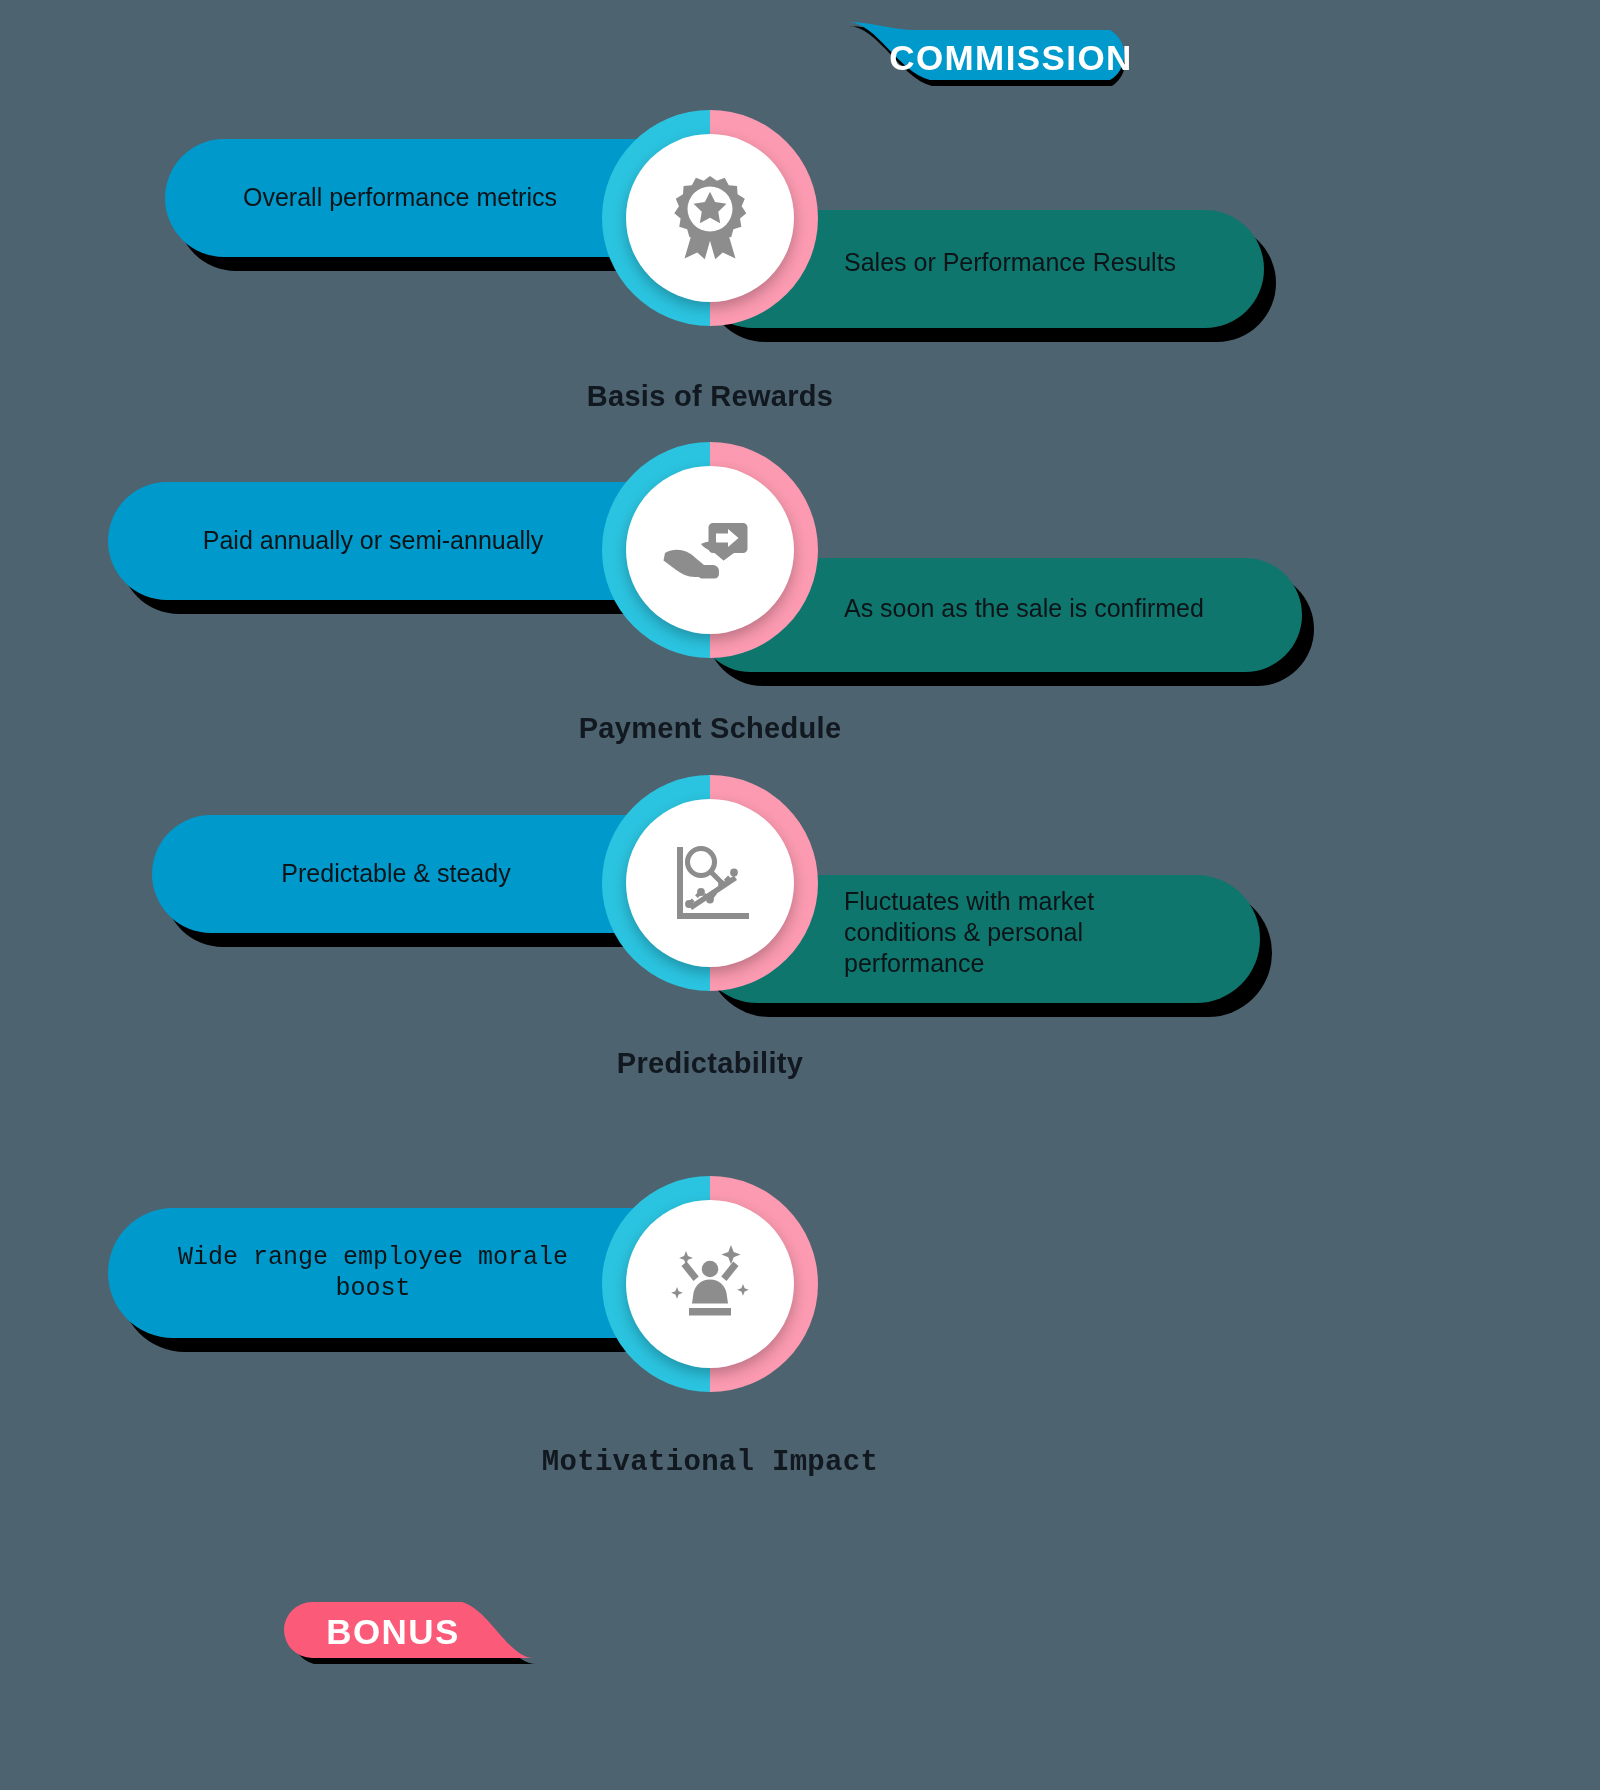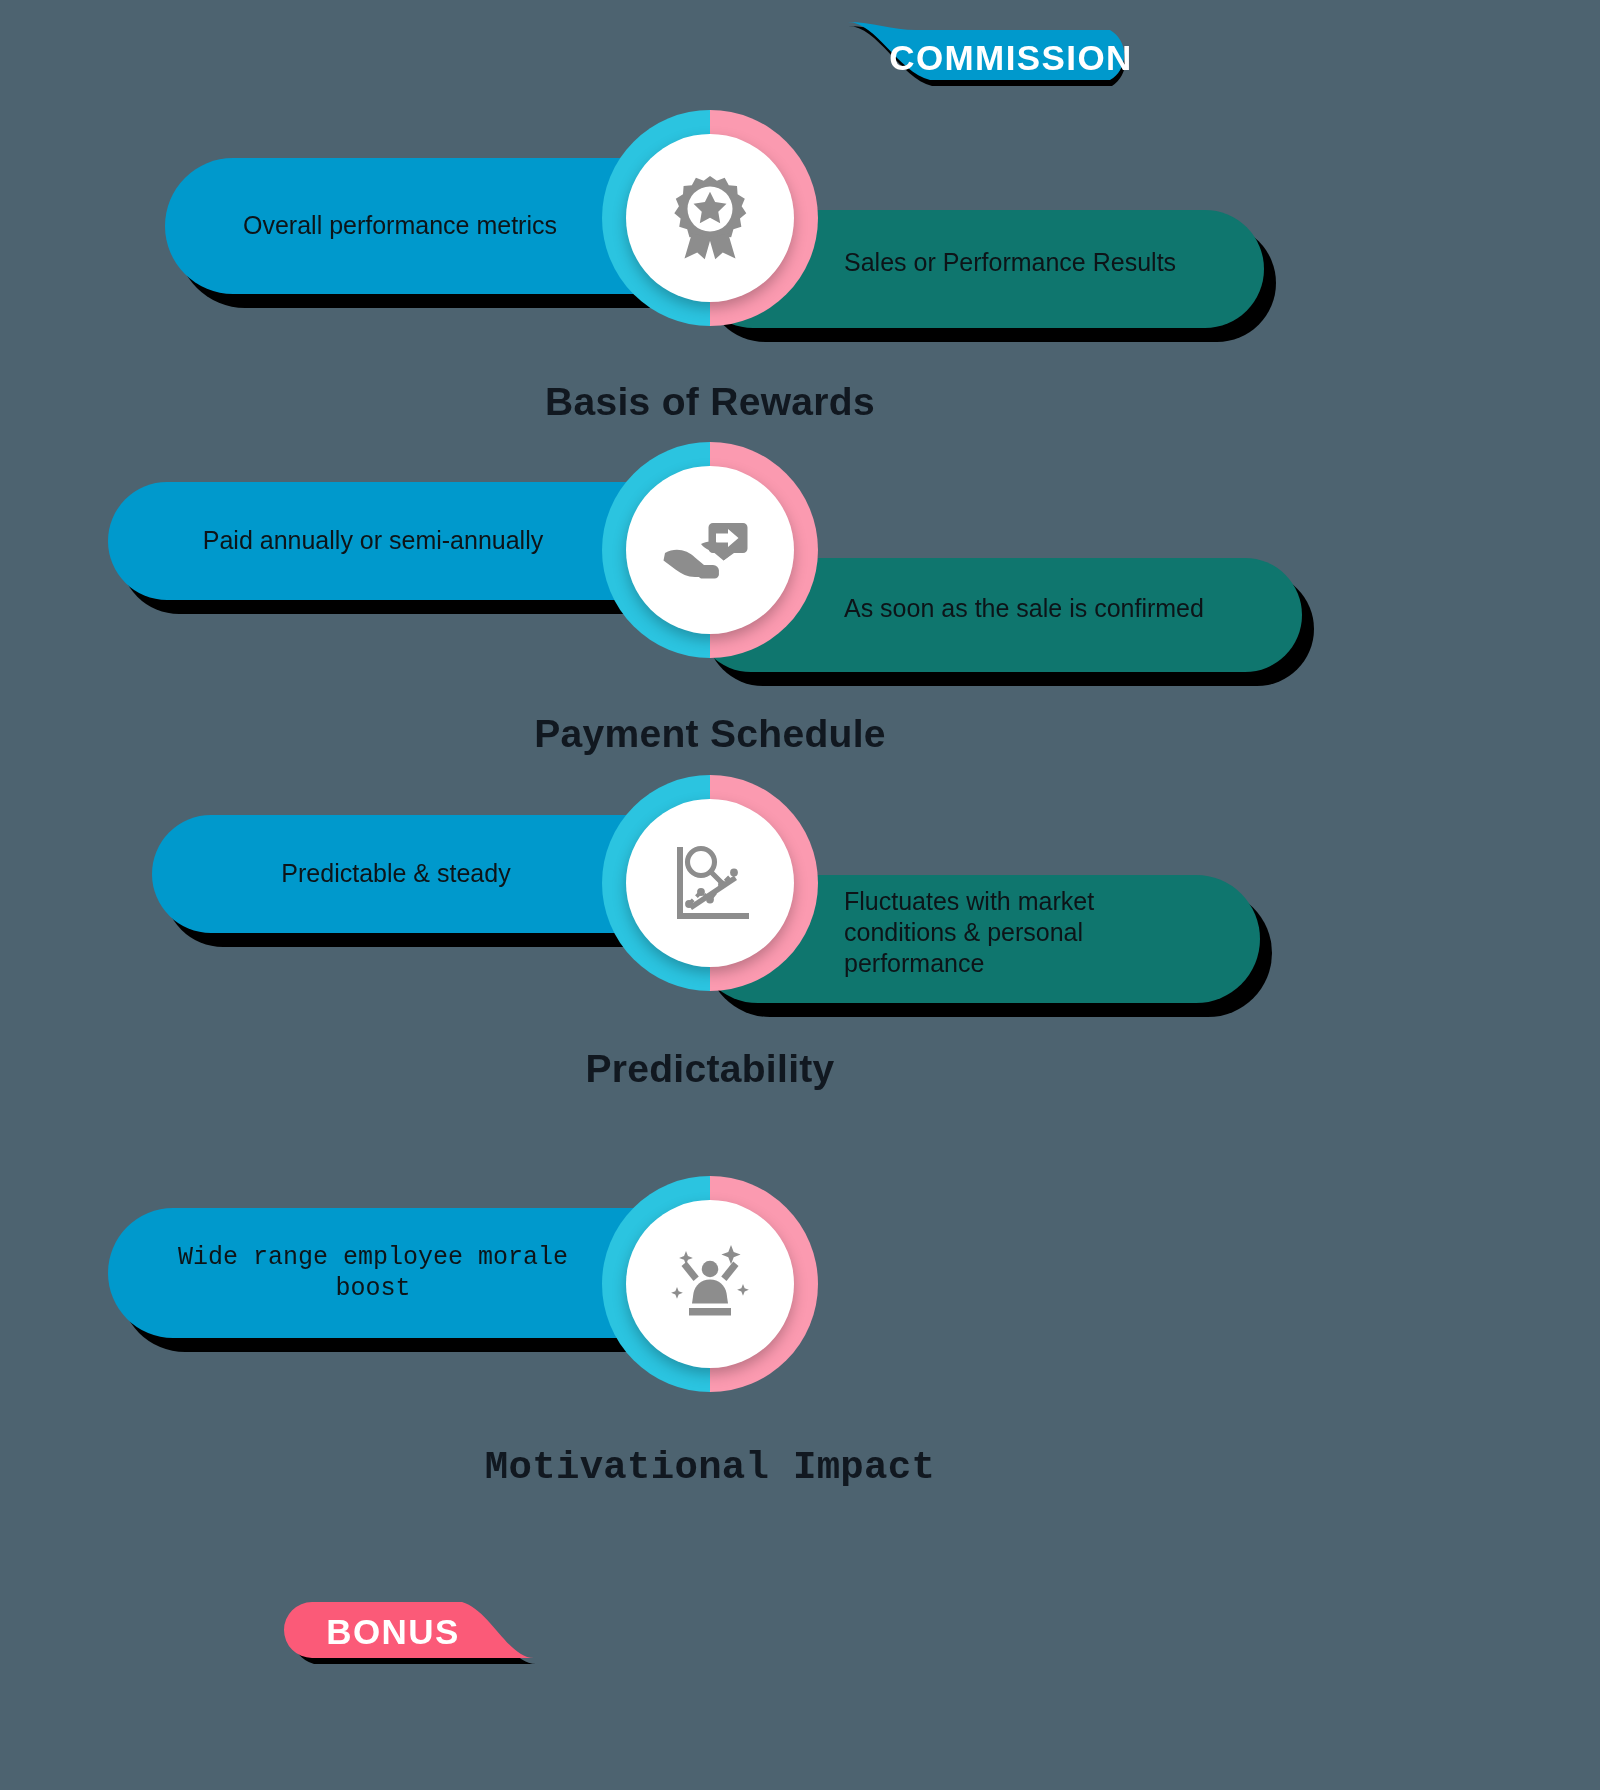--- a/index.html
+++ b/index.html
@@ -38,21 +38,21 @@
   #bonus-banner .lbl{padding-right:26px;}
 
   
   .row{position:absolute;left:0;width:1600px;height:310px;}
   .row-label{
     position:absolute;
     left:0;width:1420px;
     text-align:center;
     color:#111820;
     font-weight:bold;
-    font-size:39px;
+    font-size:29px;
     letter-spacing:.3px;
   }
 
   
   .pill{
     position:absolute;
     display:flex;
     align-items:center;
     border-radius:100px;
     font-size:25px;
@@ -110,21 +110,21 @@
 
   <div class="banner" id="commission-banner">
     <svg class="shape" viewBox="0 0 300 72" preserveAspectRatio="none">
       <path d="M0 4 C 30 4, 52 56, 84 64 L264 64 A 30 30 0 0 0 264 14 L 70 14 C 46 14, 26 4, 0 4 Z" fill="#000"></path>
       <path d="M0 0 C 28 0, 50 50, 82 58 L262 58 A 29 29 0 0 0 262 8 L 68 8 C 44 8, 24 0, 0 0 Z" fill="#0099cc"></path>
     </svg>
     <span class="lbl">COMMISSION</span>
   </div>
 
   <div class="row" style="top:110px;">
-    <div class="pill left" style="left:165px; top:48px; width:560px; height:136px;">
+    <div class="pill left" style="left:165px; top:29px; width:560px; height:118px;">
       <span class="ptxt">Overall performance metrics</span>
     </div>
     <div class="pill right" style="left:694px; top:100px; width:570px; height:118px;">
       <span class="ptxt">Sales or Performance Results</span>
     </div>
     <div class="circle-wrap" style="left:602px; top:0px;">
       <span class="half-l"></span>
       <span class="half-r"></span>
     </div>
     <div class="circle-inner" style="left:710px; top:108px;">

